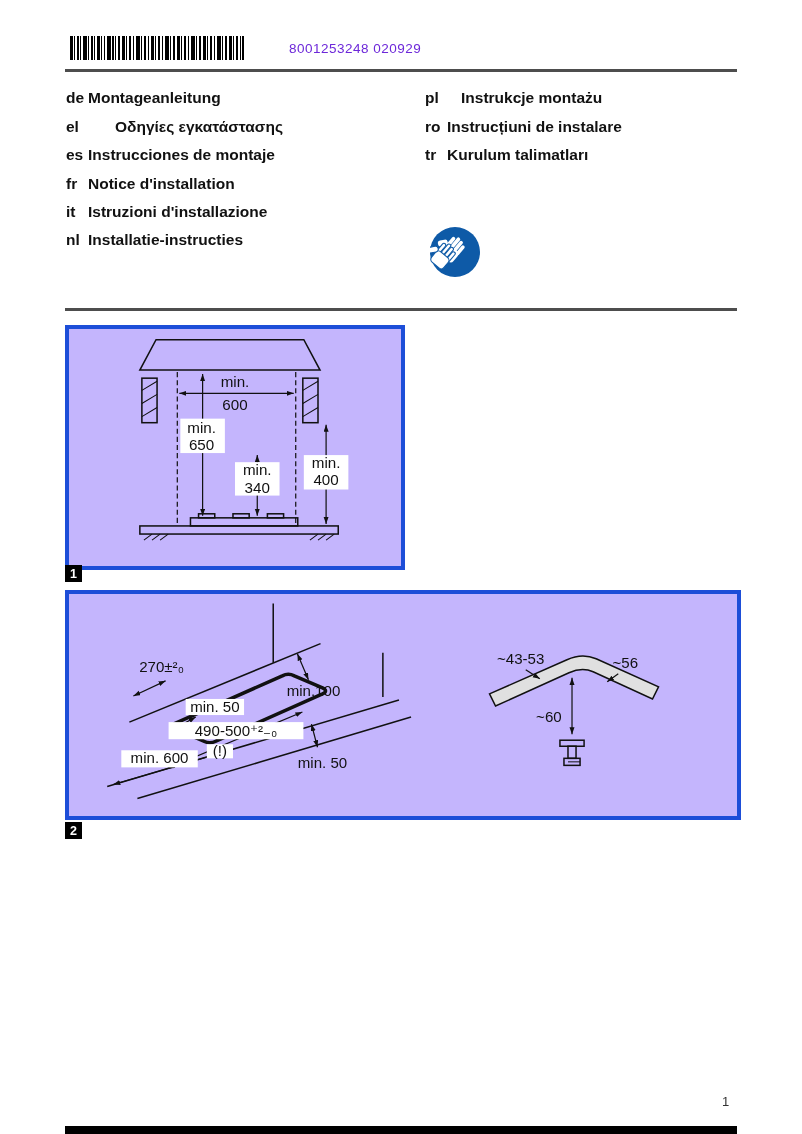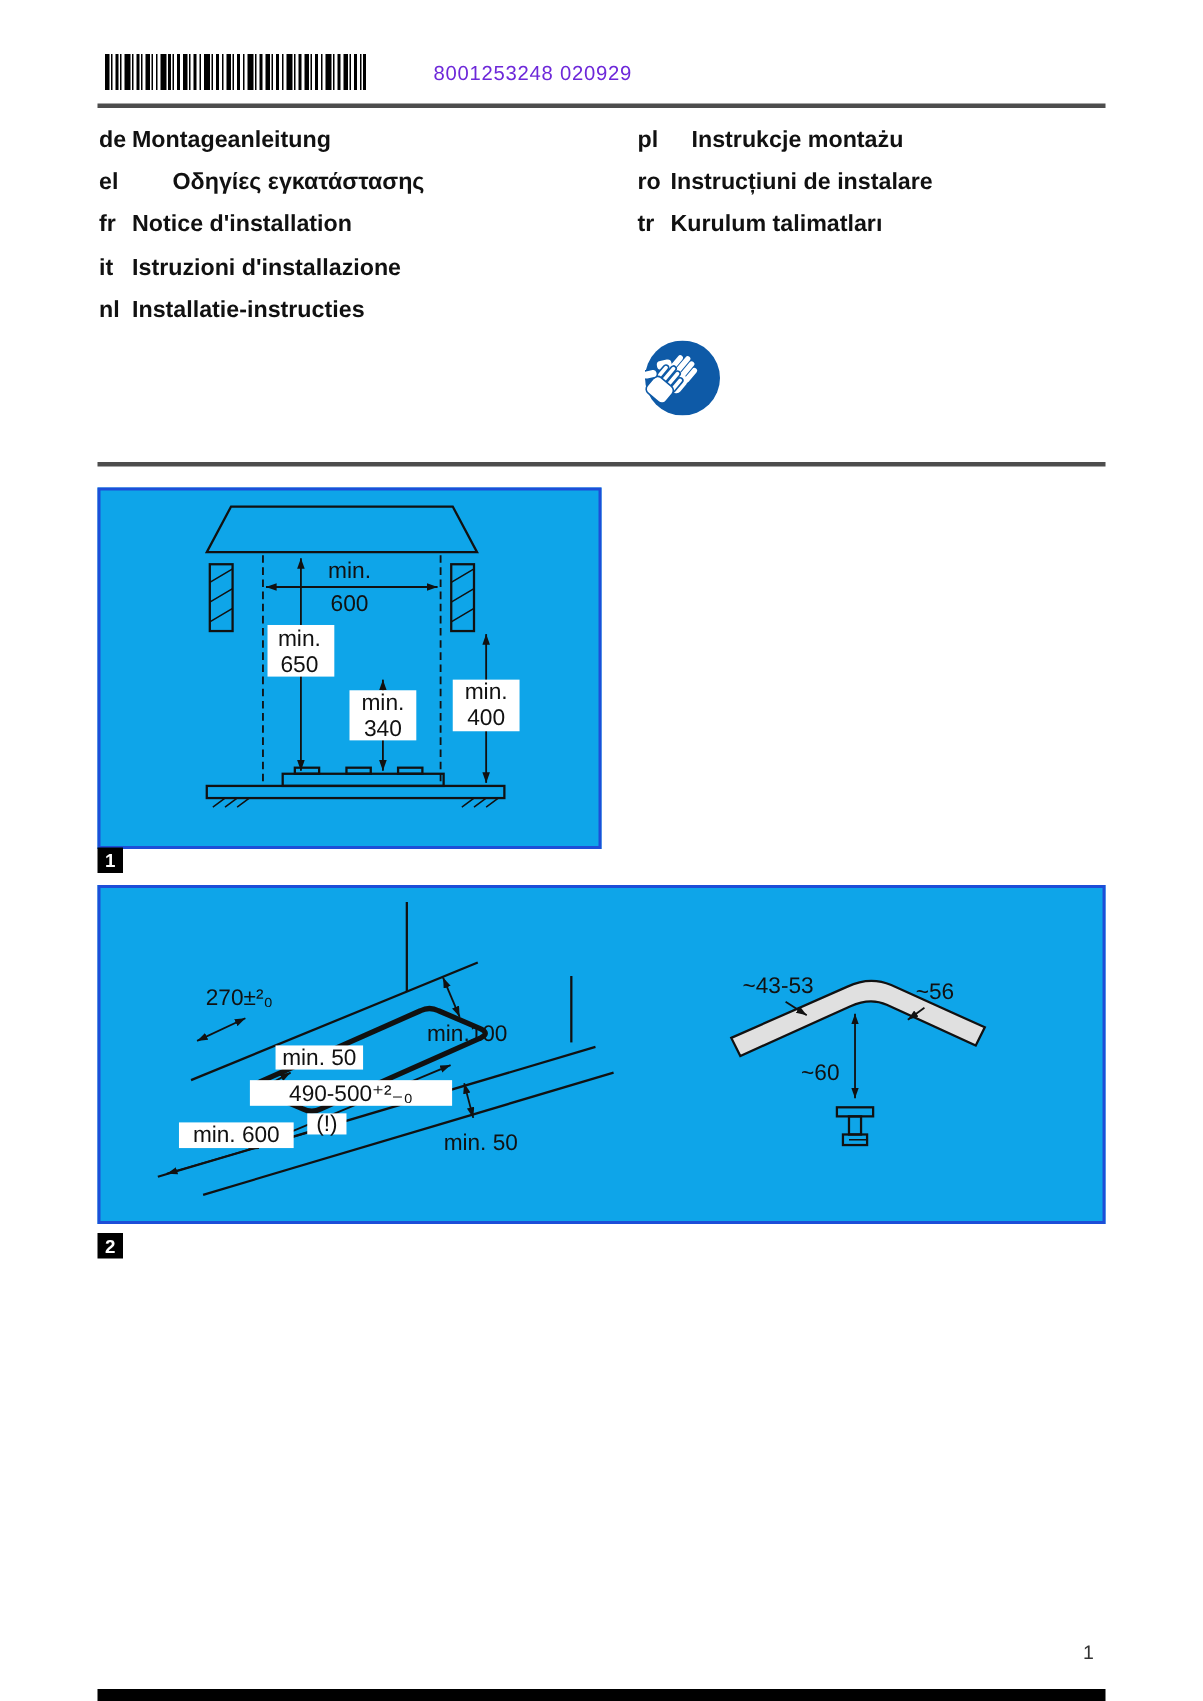--- a/index.html
+++ b/index.html
@@ -4,27 +4,27 @@
 <style>
   html,body{margin:0;padding:0}
   body{
     width:802px;height:1134px;position:relative;background:#fff;
     font-family:"Liberation Sans",sans-serif;color:#111;overflow:hidden;
   }
   .divider{position:absolute;left:65px;width:672px;height:3px;background:#4d4d4d}
   .barcode{position:absolute;left:70px;top:36px}
   .barcode-number{position:absolute;left:289px;top:41px;font-size:13.5px;letter-spacing:.5px;color:#6d28d9}
   .lang-col{position:absolute;display:flex;flex-direction:column}
-  .lang-row{display:flex;height:28.4px;align-items:center;font-weight:700;font-size:15.5px;line-height:19px}
+  .lang-row{display:flex;height:28.4px;align-items:flex-end;font-weight:700;font-size:15.5px;line-height:19px}
   .lang-code{width:22px;flex:0 0 auto}
   .lang-label{white-space:nowrap}
   .tab1{margin-left:27px}
   .tab2{margin-left:14px}
   .gloves-sign{position:absolute;left:430px;top:227px;width:50px;height:50px}
-  .fig-box{position:absolute;border:2px solid #1d4ed8;background:#0ea5e9}
+  .fig-box{position:absolute;border:4px solid #1d4ed8;background:#c4b5fd}
   .fig-box svg{display:block;width:100%;height:100%}
   .fig-marker{
     position:absolute;width:17px;height:17px;background:#000;color:#fff;
     font-size:12.5px;font-weight:700;display:flex;align-items:center;justify-content:center;
   }
   .page-number{position:absolute;left:722px;top:1094px;font-size:13px;color:#333}
   .footer-bar{position:absolute;left:65px;top:1126px;width:672px;height:8px;background:#000}
   svg text{font-family:"Liberation Sans","DejaVu Sans",sans-serif;font-size:15px;fill:#111;text-anchor:middle}
   .ln{fill:none;stroke:#111;stroke-width:1.5}
   .thin{fill:none;stroke:#111;stroke-width:1}
@@ -48,20 +48,24 @@
 <div class="lang-col" style="left:66px;top:79px">
   <div class="lang-row">
     <span class="lang-code">de</span>
     <span class="lang-label">Montageanleitung</span>
   </div>
   <div class="lang-row">
     <span class="lang-code">el</span>
     <span class="lang-label tab1">Οδηγίες εγκατάστασης</span>
   </div>
   <div class="lang-row">
+    <span class="lang-code">es</span>
+    <span class="lang-label">Instrucciones de montaje</span>
+  </div>
+  <div class="lang-row">
     <span class="lang-code">fr</span>
     <span class="lang-label">Notice d'installation</span>
   </div>
   <div class="lang-row">
     <span class="lang-code">it</span>
     <span class="lang-label">Istruzioni d'installazione</span>
   </div>
   <div class="lang-row">
     <span class="lang-code">nl</span>
     <span class="lang-label">Installatie-instructies</span>

